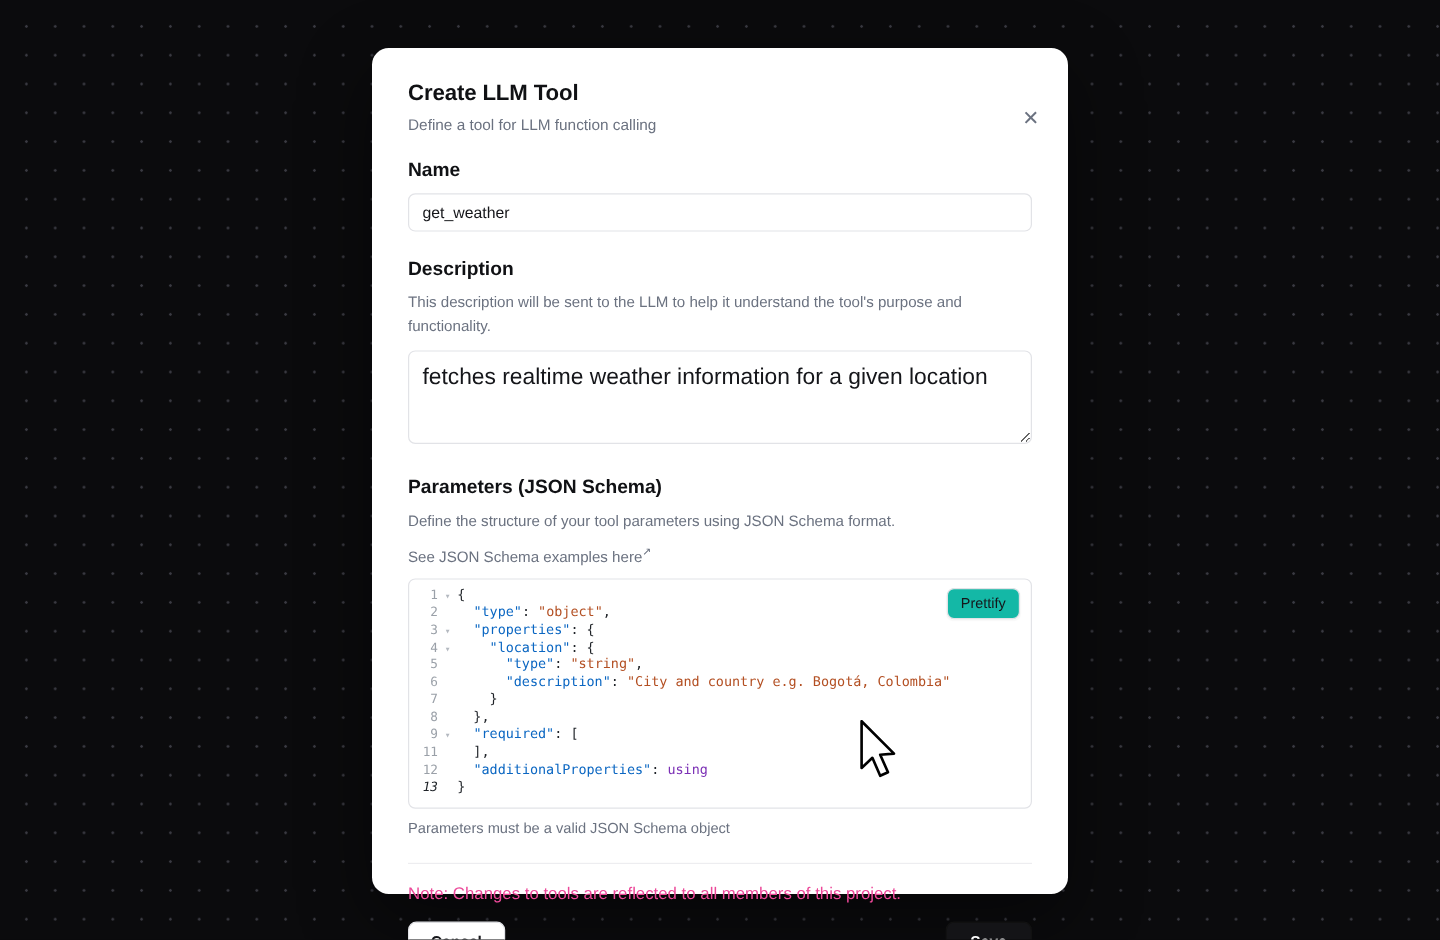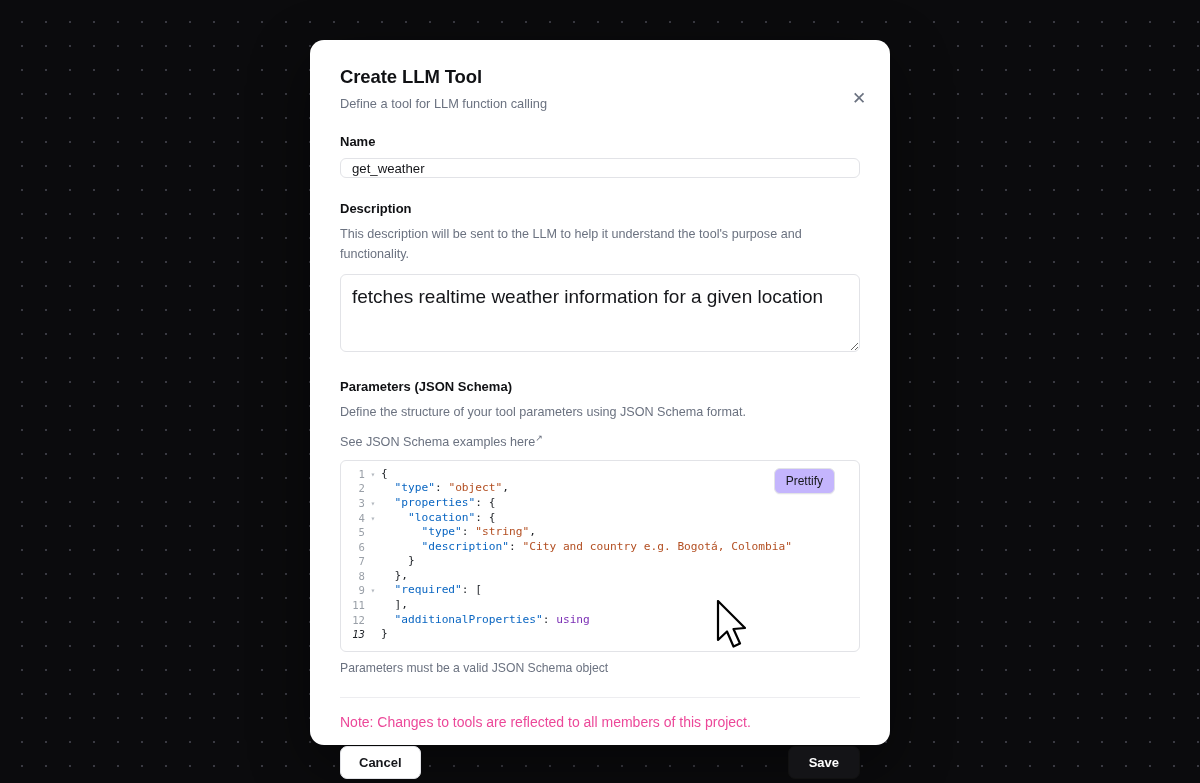--- a/index.html
+++ b/index.html
@@ -53,30 +53,30 @@
     margin: 4px 0 0 0;
     letter-spacing: -0.1px;
   }
   .modal-subtitle {
     font-size: 12.8px;
     color: #6b7280;
     margin: 8px 0 0 0;
   }
 
   .field-label {
-    font-size: 13px;
+    font-size: 16px;
     font-weight: bold;
     color: #101114;
     margin-top: 23px;
     margin-bottom: 9px;
   }
 
   .text-input {
     width: 100%;
-    height: 20px;
+    height: 32px;
     border: 1px solid #e2e3e7;
     border-radius: 6px;
     padding: 0 11px;
     font-size: 13.2px;
     color: #15161a;
     font-family: "Liberation Sans", sans-serif;
     outline: none;
     background: #fff;
   }
 
@@ -157,22 +157,22 @@
   .code-text { padding-left: 2px; color: #1f2328; }
 
   .tok-key   { color: #0a66c2; }
   .tok-str   { color: #b34f22; }
   .tok-punct { color: #1f2328; }
   .tok-bool  { color: #7b2fb5; }
 
   .prettify-btn {
     position: absolute;
     top: 7px;
-    right: 24px;
-    background: #c4b5fd;
+    right: 9px;
+    background: #14b8a6;
     border: 1px solid #e2e3e7;
     border-radius: 6px;
     font-size: 12px;
     color: #15161a;
     padding: 5px 11px;
     cursor: pointer;
     font-family: "Liberation Sans", sans-serif;
     box-shadow: 0 1px 1px rgba(0,0,0,0.03);
   }
 

